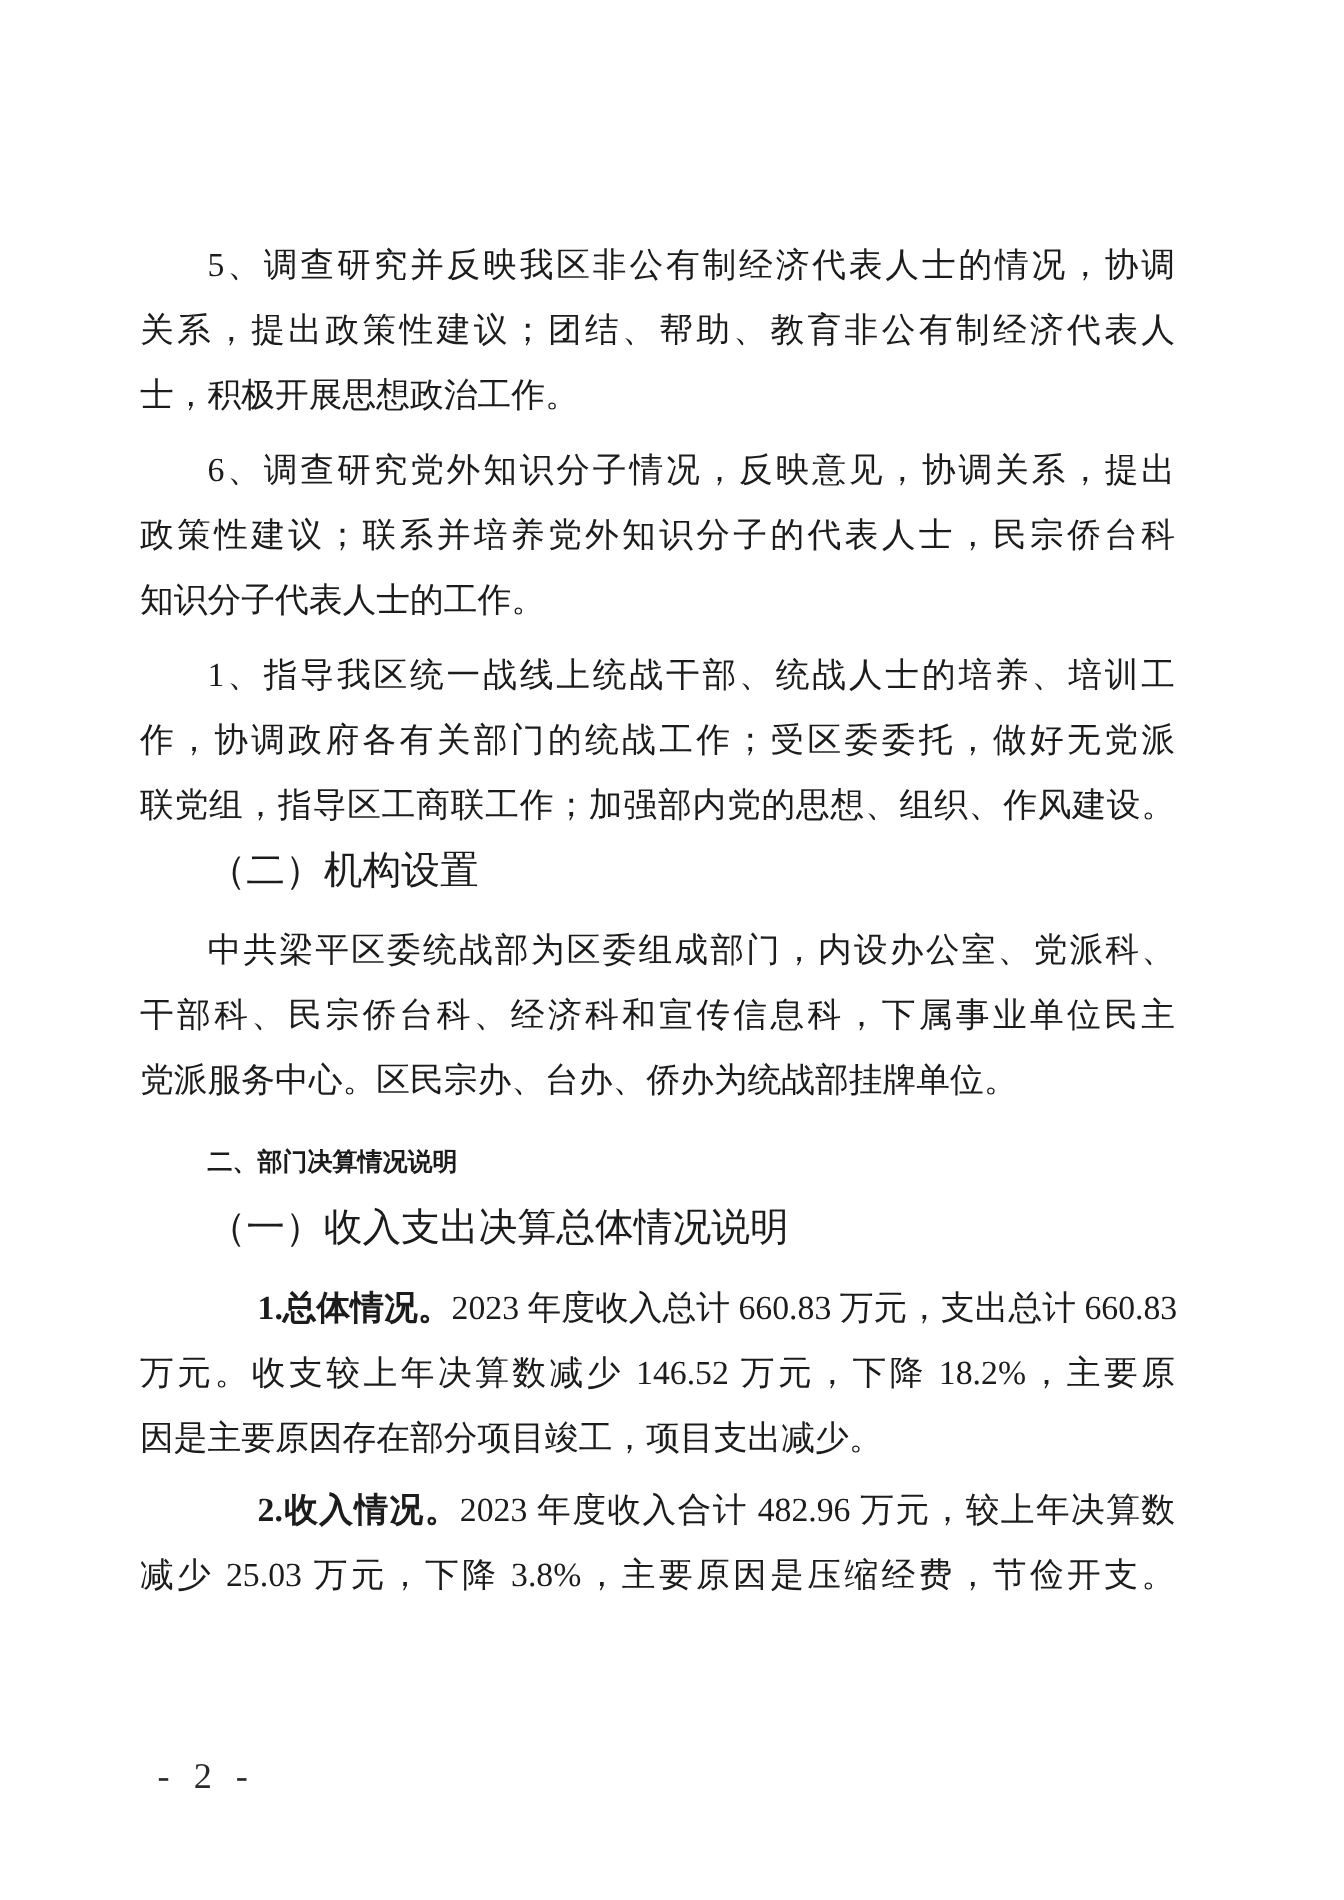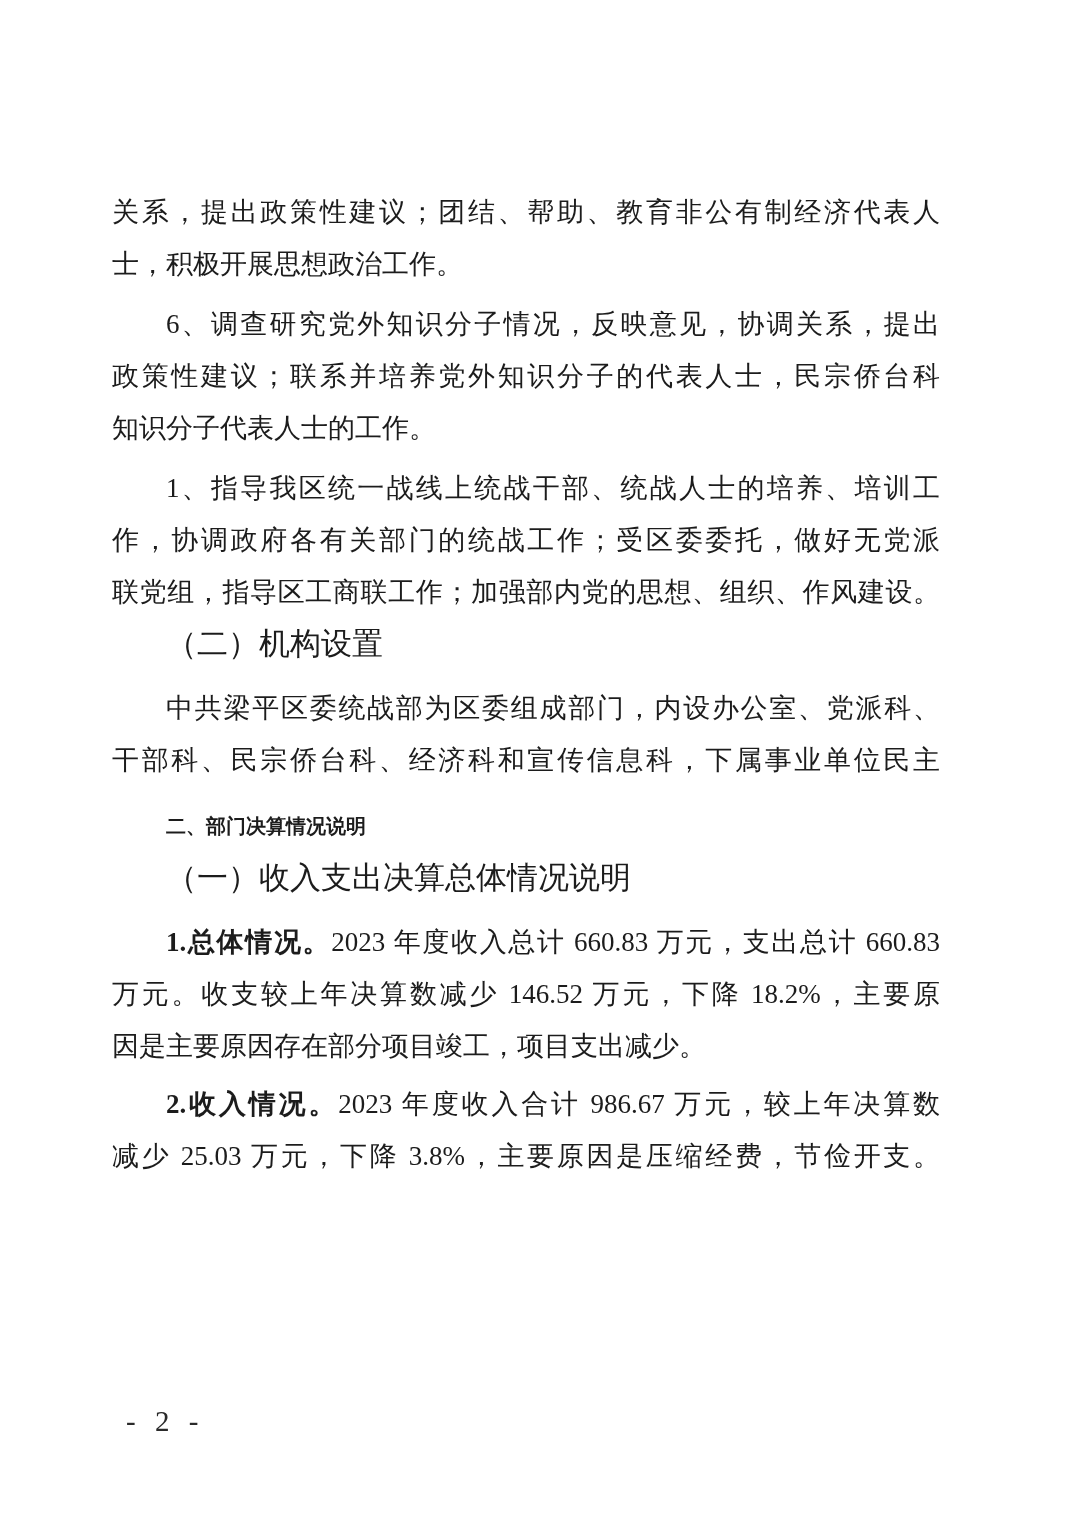--- a/index.html
+++ b/index.html
@@ -51,39 +51,40 @@
   }
   .h-hei {
     height: 52px;
     line-height: 52px;
     font-size: 20px;
     font-weight: bold;
     text-indent: 54px;
     font-family: Liberation Serif, serif;
     white-space: nowrap;
   }
-  .lead { font-weight: bold; }
+  .lead { font-weight: bold; margin-left: 40px; }
 
   .footer {
     position: absolute;
     left: 126px;
     top: 1404px;
     font-size: 29px;
     letter-spacing: 6px;
     line-height: 34px;
     color: #2a2a2a;
   }
 </style>
 </head>
 <body>
 
 <div class="page">
   <div class="content">
 
     <div class="para">
+      <div class="line first">5、调查研究并反映我区非公有制经济代表人士的情况，协调</div>
       <div class="line">关系，提出政策性建议；团结、帮助、教育非公有制经济代表人</div>
       <div class="line last">士，积极开展思想政治工作。</div>
     </div>
 
     <div class="para mt8">
       <div class="line first">6、调查研究党外知识分子情况，反映意见，协调关系，提出</div>
       <div class="line">政策性建议；联系并培养党外知识分子的代表人士，民宗侨台科</div>
       <div class="line last">知识分子代表人士的工作。</div>
     </div>
 
@@ -92,33 +93,34 @@
       <div class="line">作，协调政府各有关部门的统战工作；受区委委托，做好无党派</div>
       <div class="line">联党组，指导区工商联工作；加强部内党的思想、组织、作风建设。</div>
     </div>
 
 
     <div class="h-kai">（二）机构设置</div>
 
     <div class="para mt12">
       <div class="line first">中共梁平区委统战部为区委组成部门，内设办公室、党派科、</div>
       <div class="line">干部科、民宗侨台科、经济科和宣传信息科，下属事业单位民主</div>
+      <div class="line last">党派服务中心。区民宗办、台办、侨办为统战部挂牌单位。</div>
     </div>
 
     <div class="h-hei mt14">二、部门决算情况说明</div>
 
     <div class="h-kai">（一）收入支出决算总体情况说明</div>
 
     <div class="para mt12">
       <div class="line first"><b class="lead">1.总体情况。</b><span>2023 年度收入总计 660.83 万元，支出总计 660.83</span></div>
       <div class="line">万元。收支较上年决算数减少 146.52 万元，下降 18.2%，主要原</div>
       <div class="line last">因是主要原因存在部分项目竣工，项目支出减少。</div>
     </div>
 
     <div class="para mt6">
-      <div class="line first"><b class="lead">2.收入情况。</b><span>2023 年度收入合计 986.67 万元，较上年决算数</span></div>
+      <div class="line first"><b class="lead">2.收入情况。</b><span>2023 年度收入合计 482.96 万元，较上年决算数</span></div>
       <div class="line">减少 25.03 万元，下降 3.8%，主要原因是压缩经费，节俭开支。</div>
     </div>
 
   </div>
 
   <div class="footer">- 2 -</div>
 </div>
 
 </body></html>

